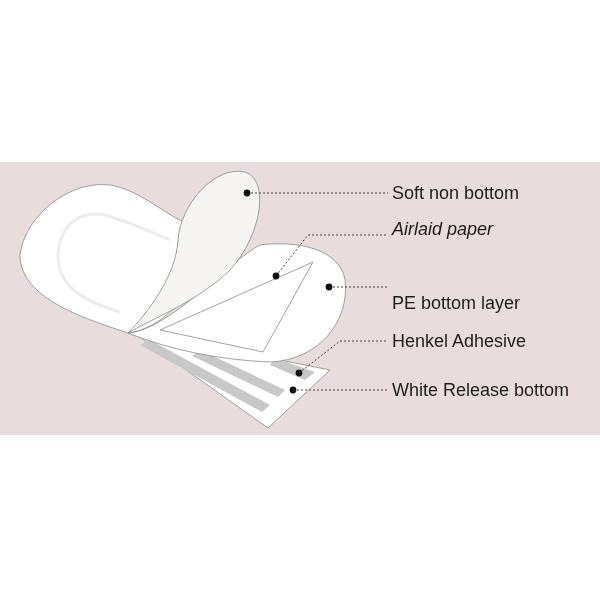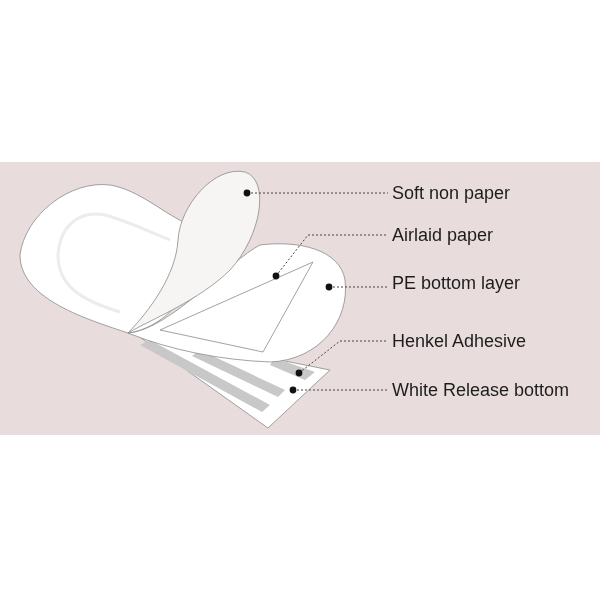--- a/index.html
+++ b/index.html
@@ -40,17 +40,17 @@
   </g>
   <g fill="#111">
     <circle cx="247" cy="193" r="3.4"></circle>
     <circle cx="276" cy="276" r="3.4"></circle>
     <circle cx="329" cy="287" r="3.4"></circle>
     <circle cx="299" cy="373" r="3.4"></circle>
     <circle cx="293" cy="390" r="3.4"></circle>
   </g>
 </svg>
 
-<div class="label" style="top:183px;">Soft non paper</div>
-<div class="label" style="top:225px;">Airlaid paper</div>
-<div class="label" style="top:273px;">PE bottom layer</div>
+<div class="label" style="top:183px;">Soft non bottom</div>
+<div class="label" style="top:219px;font-style:italic;">Airlaid paper</div>
+<div class="label" style="top:293px;">PE bottom layer</div>
 <div class="label" style="top:331px;text-align:right;">Henkel Adhesive</div>
 <div class="label" style="top:380px;">White Release bottom</div>
 
 </body></html>

